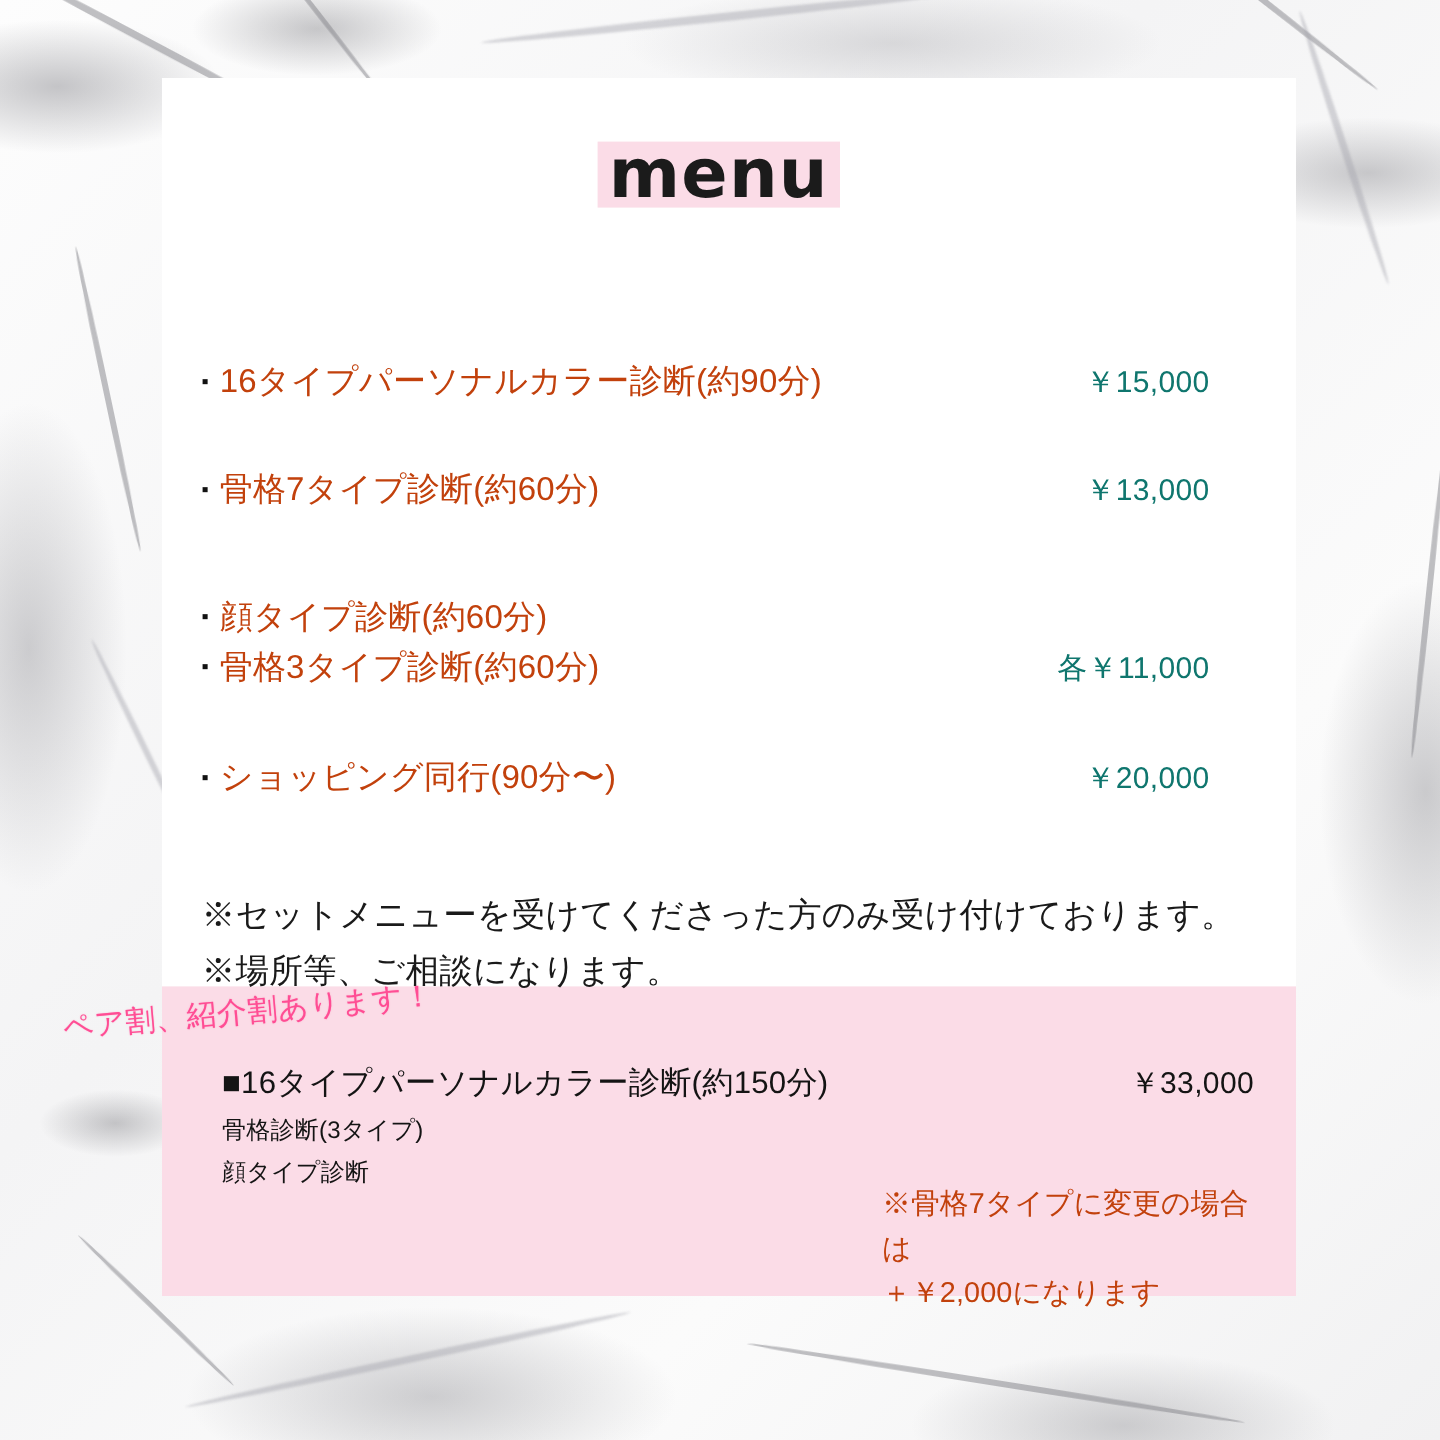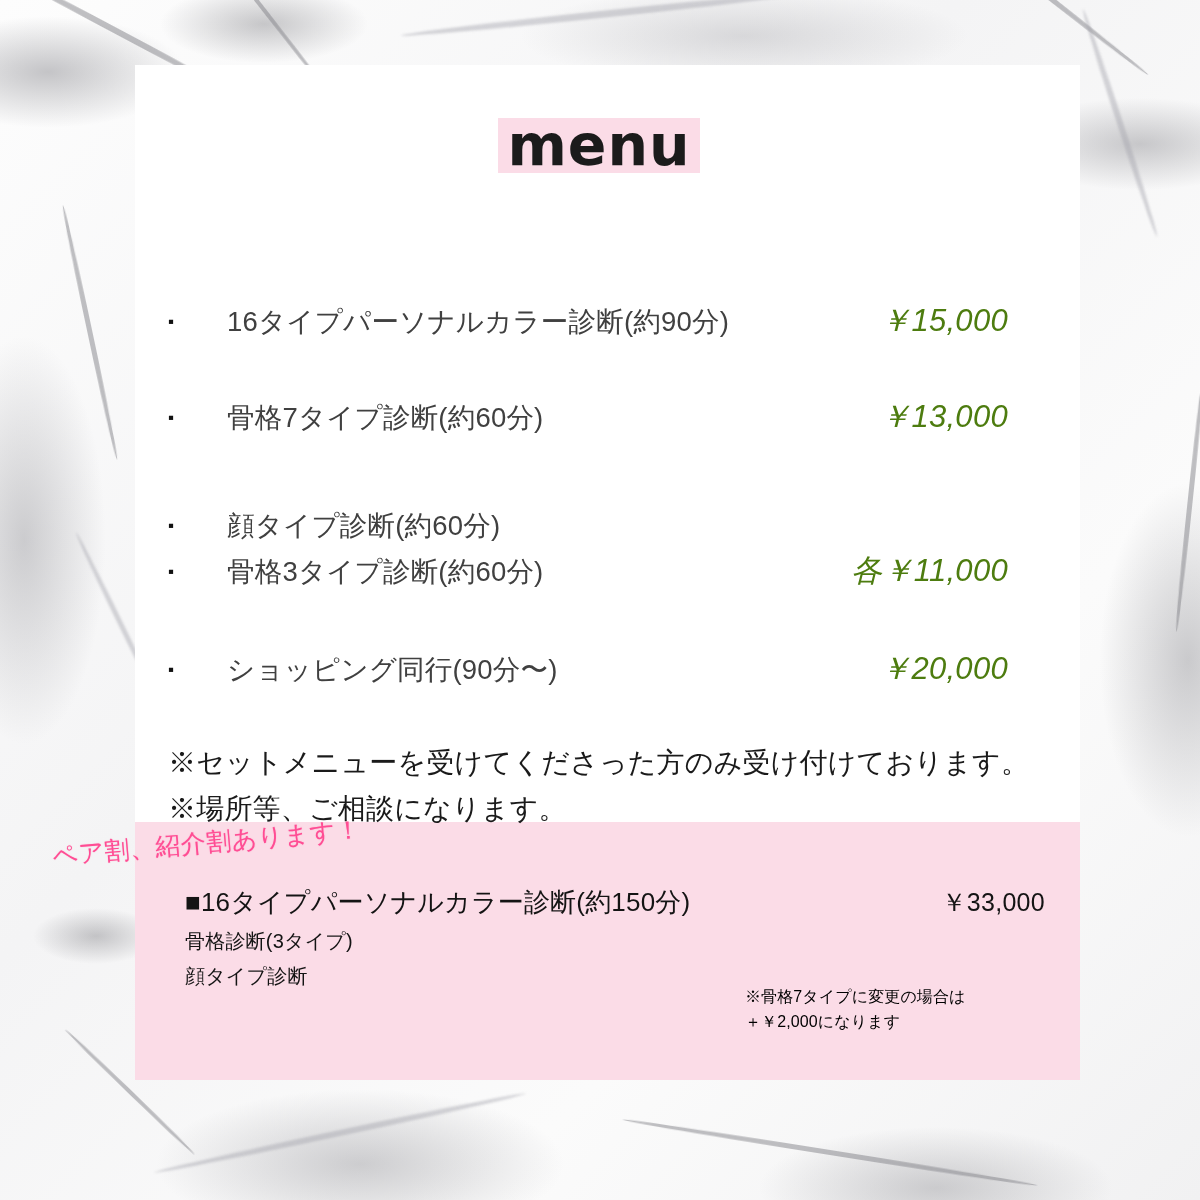--- a/index.html
+++ b/index.html
@@ -48,22 +48,22 @@
   .title{
     font-size:57px;font-weight:bold;letter-spacing:1px;color:#1b1b1b;
     font-family:"DejaVu Sans", sans-serif;line-height:1;
   }
 
   
   .rows{position:absolute;left:168px;top:300px;width:840px;}
   .row{display:flex;align-items:baseline;justify-content:space-between;}
   .row .left{display:flex;align-items:baseline;gap:9px;}
   .bullet{font-size:17px;line-height:1;color:#111;transform:translateY(-4px);}
-  .name{font-size:27.5px;color:#404040;letter-spacing:.2px;white-space:nowrap;margin-left:44px;}
-  .price{font-size:31px;color:#4d7c0f;white-space:nowrap;letter-spacing:.3px;font-style:italic;}
+  .name{font-size:27.5px;color:#c2410c;letter-spacing:.2px;white-space:nowrap;}
+  .price{font-size:25px;color:#0f766e;white-space:nowrap;letter-spacing:.3px;}
   .sp1{height:54px;}
   .sp2{height:70px;}
   .sp3{height:6px;}
   .sp4{height:56px;}
 
   .notes{position:absolute;left:168px;top:740px;}
   .note{font-size:28px;color:#1a1a1a;line-height:1.65;letter-spacing:.2px;}
 
   
   .hand{
@@ -77,21 +77,21 @@
 
   
   .set{position:absolute;left:185px;top:865px;width:860px;}
   .set-title{font-size:23px;color:#141414;letter-spacing:.2px;}
   .set-row{display:flex;align-items:baseline;justify-content:space-between;margin-top:20px;}
   .set-main{font-size:26px;color:#141414;letter-spacing:.2px;white-space:nowrap;}
   .set-price{font-size:25px;color:#141414;white-space:nowrap;letter-spacing:.3px;}
   .set-sub{font-size:20px;color:#141414;margin-top:8px;letter-spacing:.2px;}
   .set-note{
     position:absolute;left:735px;top:985px;width:330px;
-    font-size:16px;color:#000000;line-height:1.55;letter-spacing:.1px;margin-left:10px;
+    font-size:24px;color:#c2410c;line-height:1.55;letter-spacing:.1px;
   }
 </style>
 </head>
 <body>
 
 <div class="marble">
   <div class="vein" style="left:-30px;top:30px;width:300px;height:6px;transform:rotate(28deg);"></div>
   <div class="vein" style="left:120px;top:-10px;width:260px;height:4px;transform:rotate(52deg);"></div>
   <div class="vein2" style="left:400px;top:10px;width:420px;height:7px;transform:rotate(-6deg);"></div>
   <div class="vein" style="left:880px;top:-20px;width:300px;height:5px;transform:rotate(38deg);"></div>

